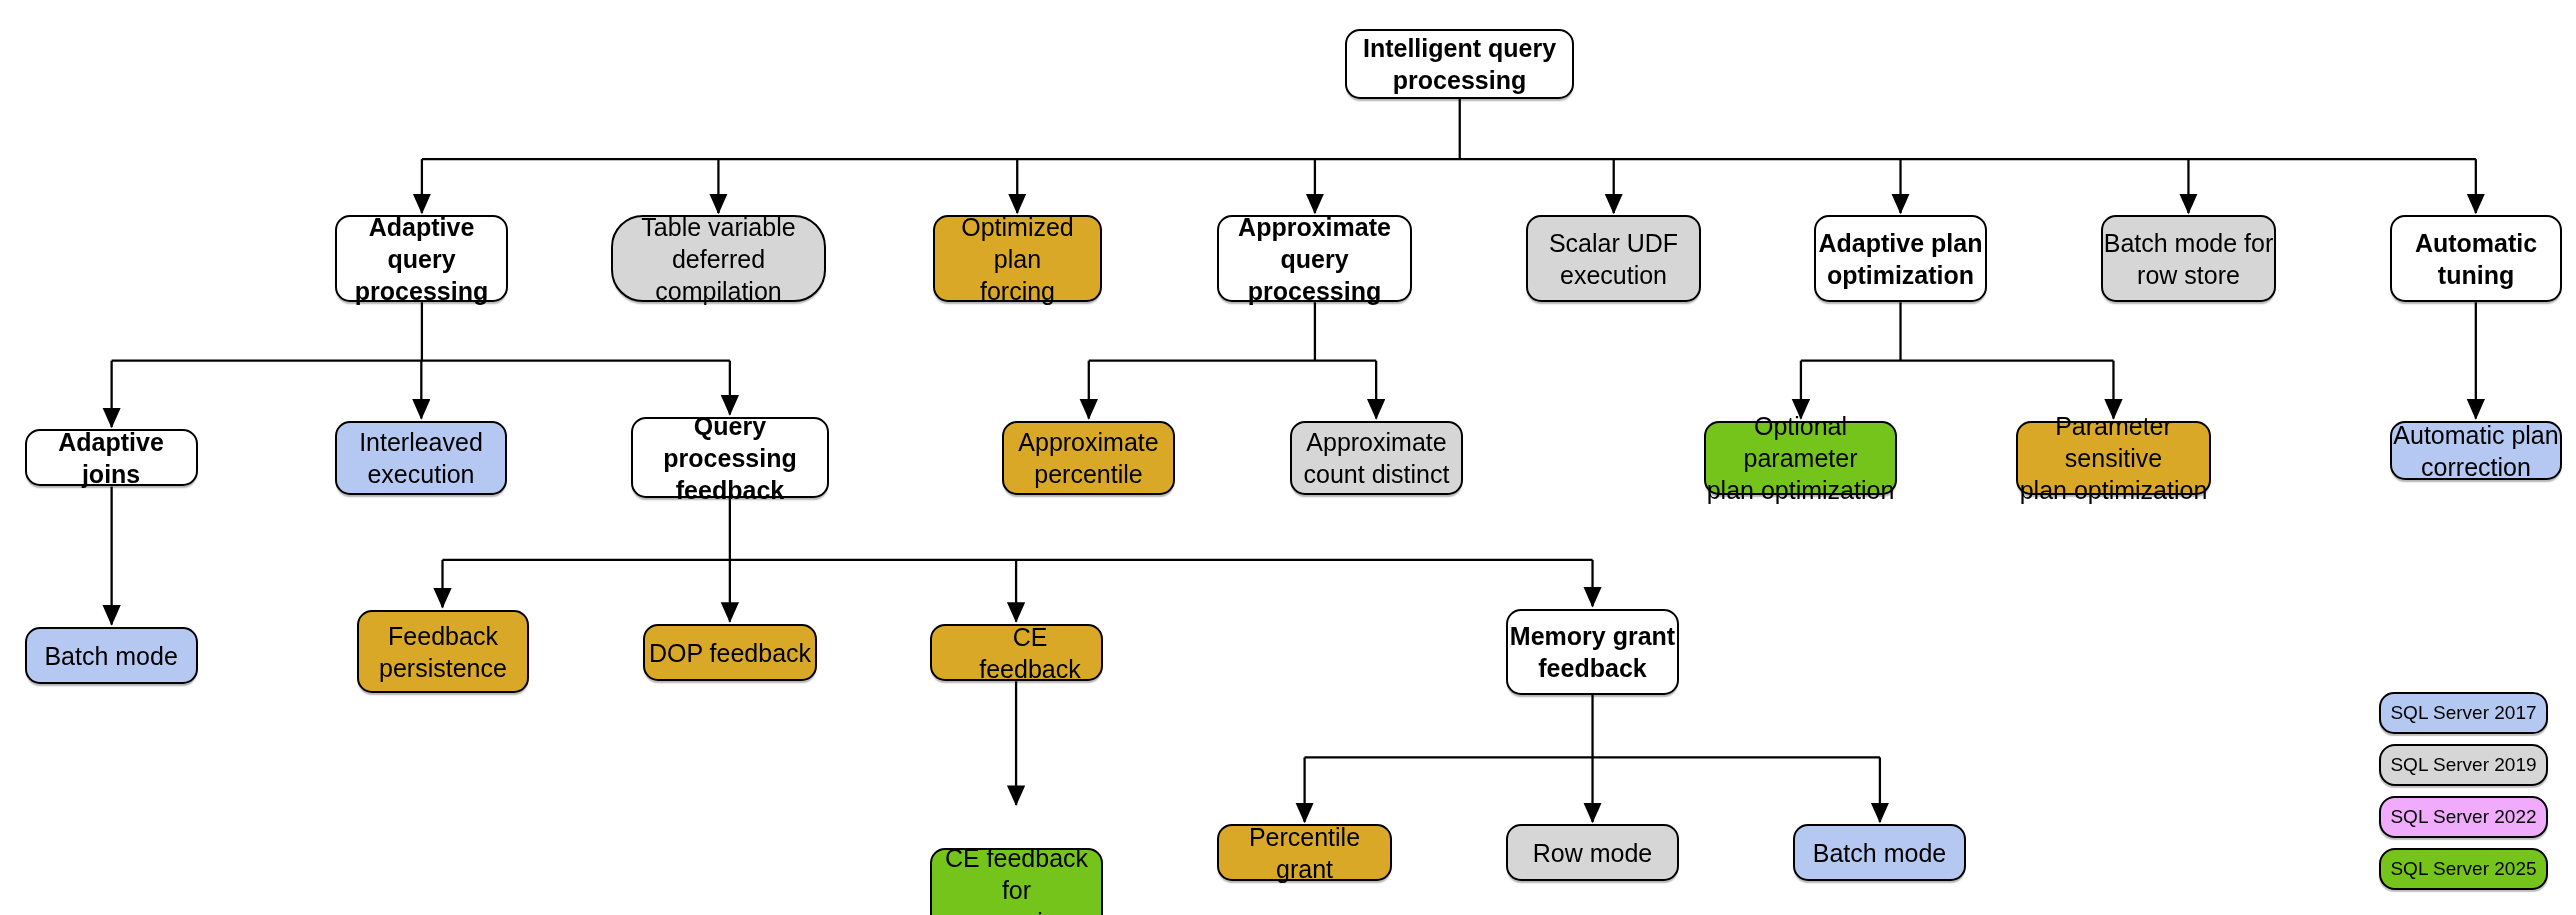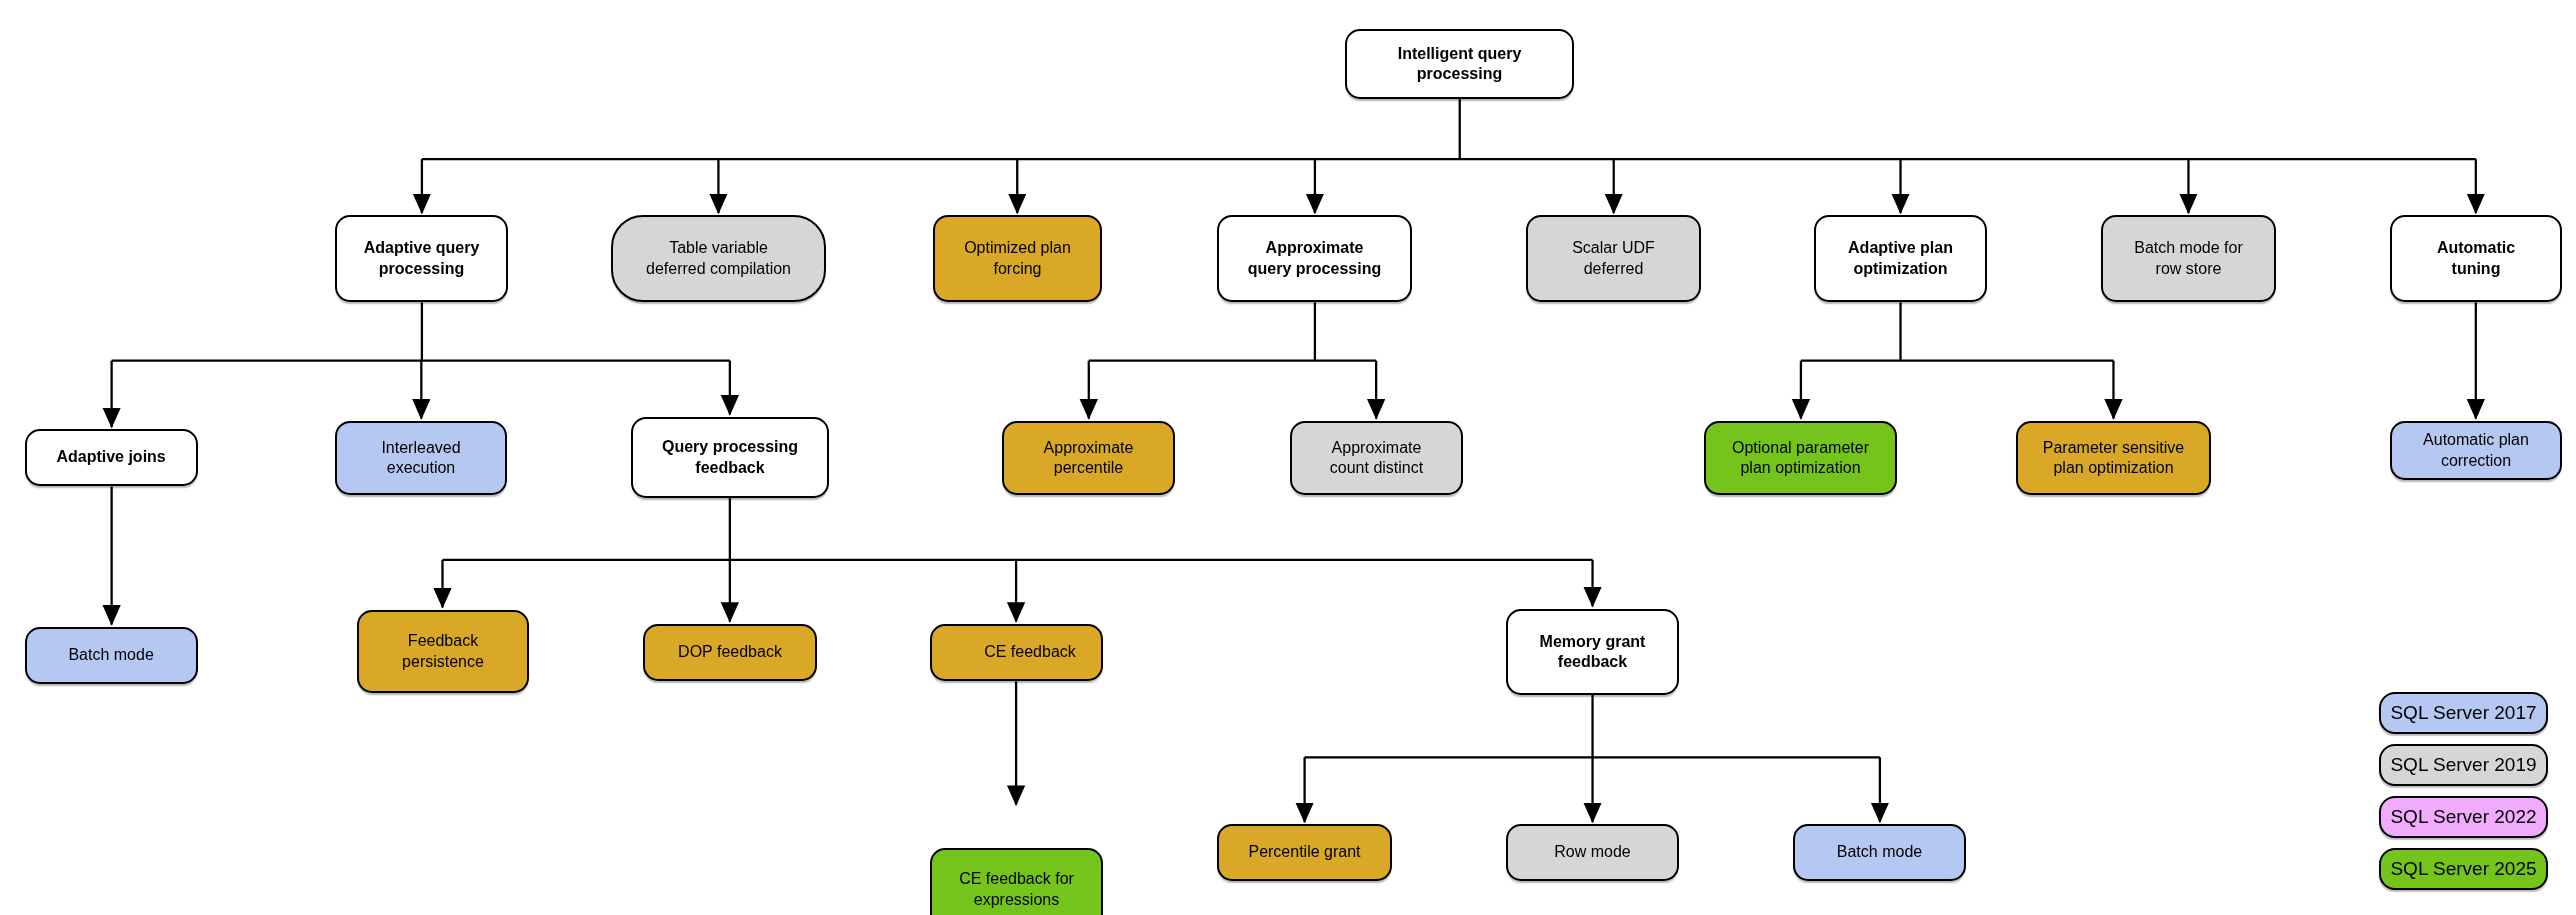--- a/index.html
+++ b/index.html
@@ -29,21 +29,21 @@
   .node {
     position: absolute;
     box-sizing: border-box;
     border: 2.3px solid #000000;
     border-radius: 15px;
     background: #FFFFFF;
     display: flex;
     align-items: center;
     justify-content: center;
     text-align: center;
-    font-size: 16px;
+    font-size: 25px;
     line-height: 1.28;
     color: #000000;
     white-space: pre-line;
     box-shadow: 0 2.3px 1.7px -1.1px rgba(0,0,0,0.30);
   }
   .node.bold {
     font-weight: 700;
   }
   .legend-item {
     position: absolute;
@@ -126,21 +126,21 @@
 
   <div class="node bold" style="left: 335px; top: 215px; width: 173px; height: 87px; background: rgb(255, 255, 255);">Adaptive query
 processing</div>
   <div class="node" style="left: 611px; top: 215px; width: 215px; height: 87px; background: rgb(214, 214, 214); border-radius: 32px;">Table variable
 deferred compilation</div>
   <div class="node" style="left: 933px; top: 215px; width: 169px; height: 87px; background: rgb(217, 168, 38);">Optimized plan
 forcing</div>
   <div class="node bold" style="left: 1217px; top: 215px; width: 195px; height: 87px; background: rgb(255, 255, 255);">Approximate
 query processing</div>
   <div class="node" style="left: 1526px; top: 215px; width: 175px; height: 87px; background: rgb(214, 214, 214);">Scalar UDF
-deferred</div>
+execution</div>
   <div class="node bold" style="left: 1814px; top: 215px; width: 173px; height: 87px; background: rgb(255, 255, 255);">Adaptive plan
 optimization</div>
   <div class="node" style="left: 2101px; top: 215px; width: 175px; height: 87px; background: rgb(214, 214, 214);">Batch mode for
 row store</div>
   <div class="node bold" style="left: 2390px; top: 215px; width: 172px; height: 87px; background: rgb(255, 255, 255);">Automatic
 tuning</div>
 
   <div class="node bold" style="left: 24.6px; top: 429px; width: 173px; height: 57px; background: rgb(255, 255, 255);">Adaptive joins</div>
   <div class="node" style="left: 335px; top: 421px; width: 172px; height: 74px; background: rgb(181, 200, 242);">Interleaved
 execution</div>
@@ -165,20 +165,20 @@
   <div class="node bold" style="left: 1506px; top: 609px; width: 173px; height: 86px; background: rgb(255, 255, 255);">Memory grant
 feedback</div>
 
   <div class="node" style="left: 930px; top: 807px; width: 173px; height: 83px; background: rgb(116, 196, 28); margin-top: 41px;">CE feedback for
 expressions</div>
   <div class="node" style="left: 1217px; top: 824px; width: 175px; height: 57px; background: rgb(217, 168, 38);">Percentile grant</div>
   <div class="node" style="left: 1506px; top: 824px; width: 173px; height: 57px; background: rgb(214, 214, 214);">Row mode</div>
   <div class="node" style="left: 1793px; top: 824px; width: 173px; height: 57px; background: rgb(181, 200, 242);">Batch mode</div>
 
   <div>
-    <div class="legend-item" style="top: 692px; background: rgb(181, 200, 242);">SQL Server 2017</div>
+    <div class="legend-item" style="top: 692px; background: rgb(181, 200, 242); border-radius: 15px;">SQL Server 2017</div>
     <div class="legend-item" style="top: 744px; background: rgb(214, 214, 214);">SQL Server 2019</div>
     <div class="legend-item" style="top: 796px; background: #f0abfc;">SQL Server 2022</div>
     <div class="legend-item" style="top: 848px; background: rgb(116, 196, 28);">SQL Server 2025</div>
   </div>
 
 </div>
 
 
 </body></html>

